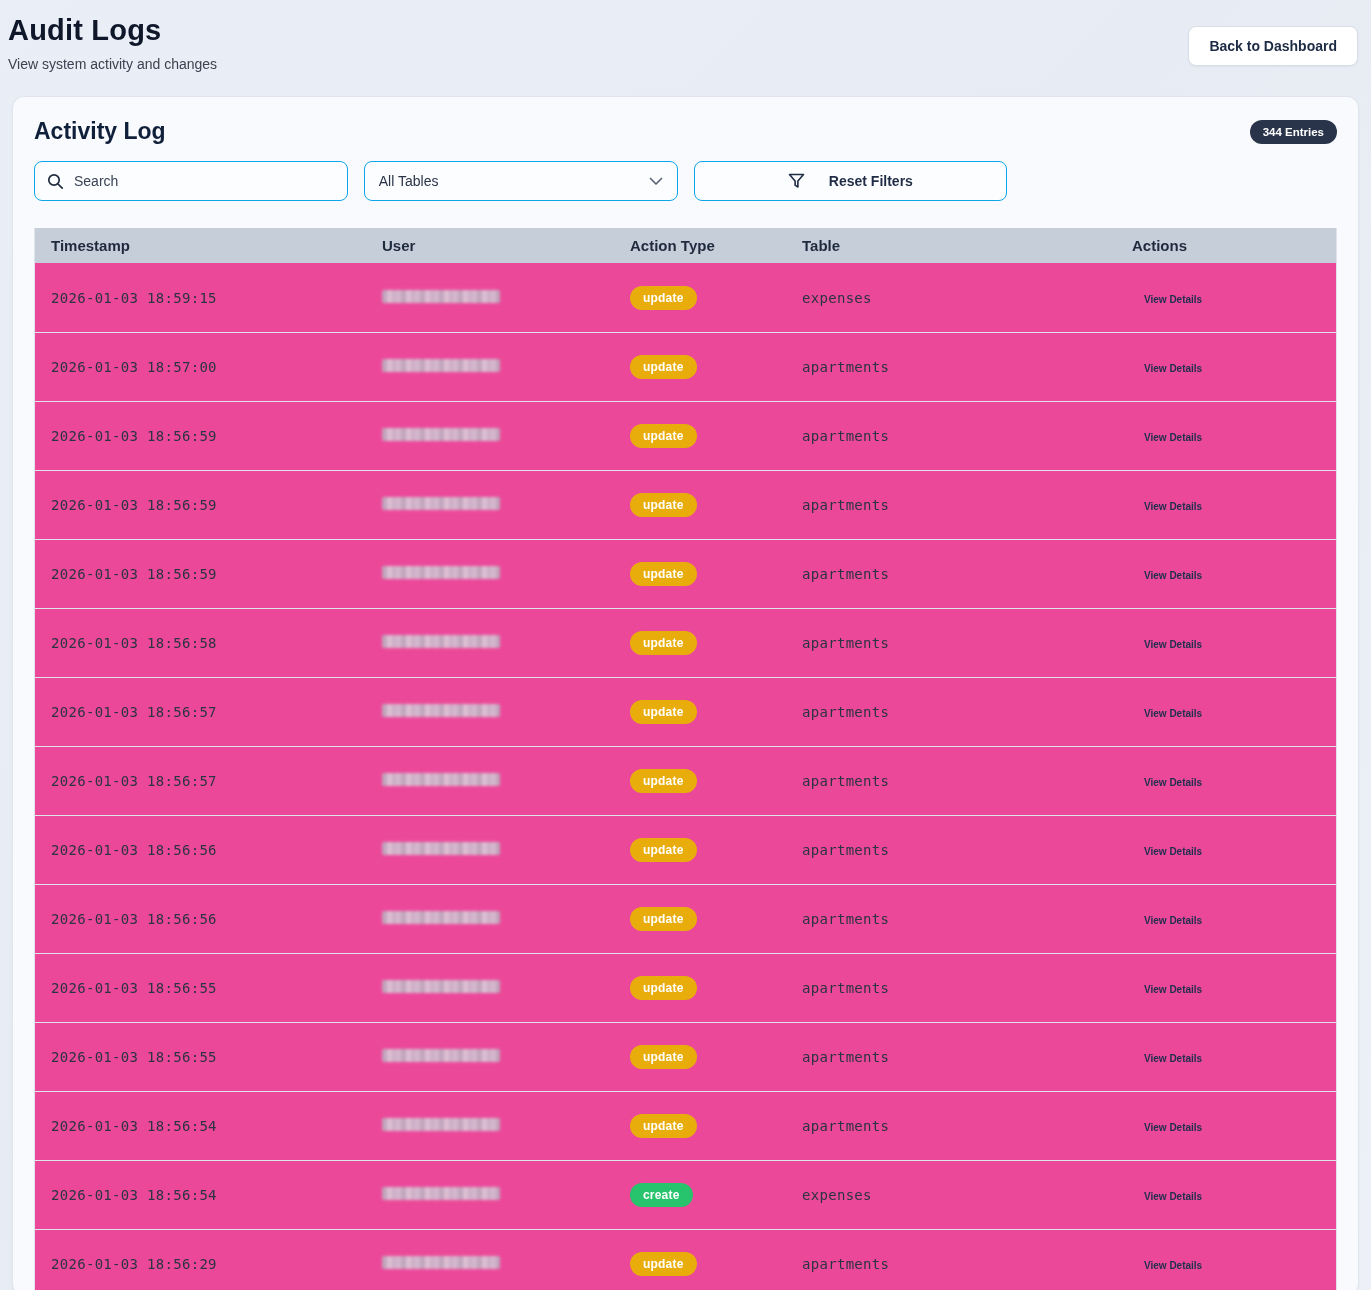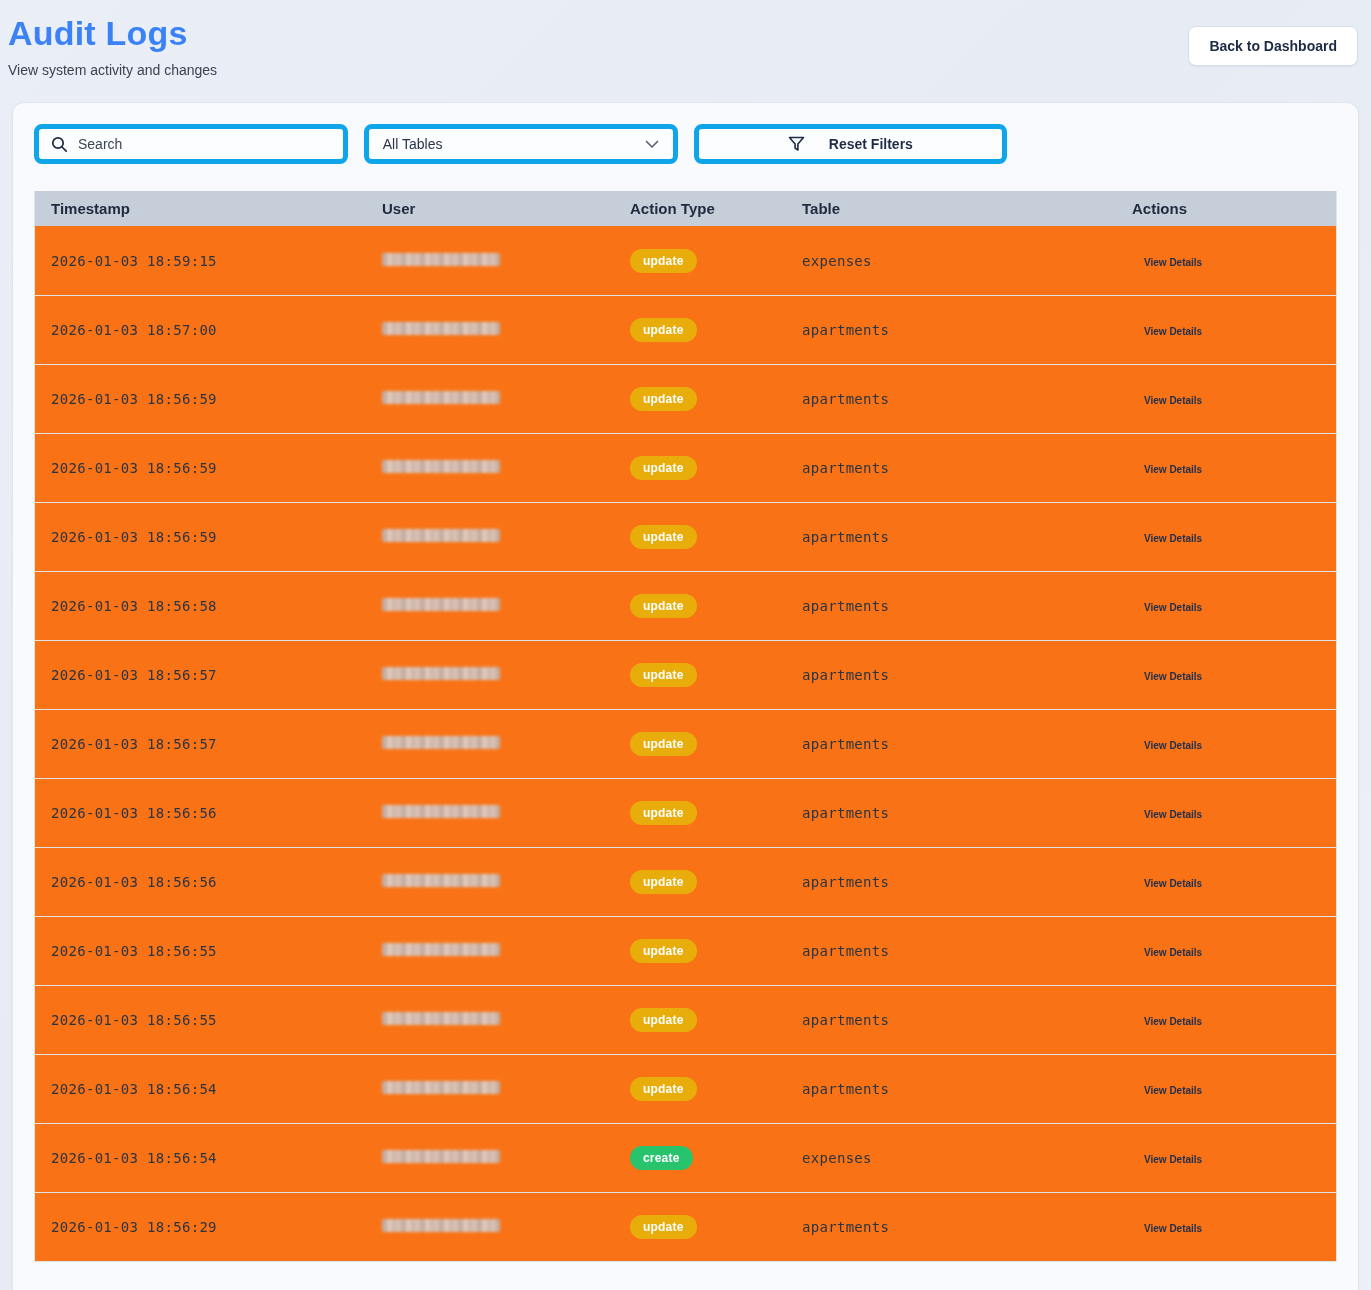--- a/index.html
+++ b/index.html
@@ -5,21 +5,21 @@
   * { margin:0; padding:0; box-sizing:border-box; }
   html,body { width:1371px; height:1290px; overflow:hidden; }
   body {
     font-family:"Liberation Sans", sans-serif;
     background:linear-gradient(135deg,#eaeef6 0%,#e7ecf4 45%,#edf1f7 100%);
     color:#16233d;
   }
 
   
   .page-header { display:flex; justify-content:space-between; align-items:flex-start; padding:14px 13px 0 8px; }
-  .page-title { font-size:34px; font-weight:700; color:#3b82f6; letter-spacing:.2px; }
+  .page-title { font-size:29px; font-weight:700; color:#0f172a; letter-spacing:.2px; }
   .page-subtitle { font-size:14px; color:#3b4350; margin-top:9px; }
   .back-btn {
     margin-top:12px; background:#fff; border:1px solid #d8dee8; border-radius:8px;
     padding:11px 20px; font-size:14px; font-weight:600; color:#1c2a44; cursor:pointer;
     box-shadow:0 1px 2px rgba(20,35,60,.05);
   }
 
   
   .card {
     margin:24px 12px 0 12px; background:#f8fafd; border:1px solid #e1e6ee;
@@ -29,21 +29,21 @@
   .card-head { display:flex; justify-content:space-between; align-items:center; margin-bottom:16px; }
   .card-title { font-size:23px; font-weight:700; color:#101f3a; }
   .entries-badge {
     background:#29344a; color:#fff; font-size:11.5px; font-weight:600;
     padding:6px 13px; border-radius:999px; align-self:flex-start; margin-top:2px;
   }
 
   
   .filter-bar { display:grid; grid-template-columns:1fr 1fr 1fr 1fr; gap:16px; margin-bottom:27px; }
   .search-box, .select-box, .reset-btn {
-    height:40px; background:#fcfdfe; border:5px solid #0ea5e9; border-radius:8px;
+    height:40px; background:#fcfdfe; border:1px solid #0ea5e9; border-radius:8px;
     display:flex; align-items:center; font-size:14px; color:#2a3447;
   }
   .search-box { padding:0 12px; gap:10px; }
   .search-box input {
     border:none; outline:none; background:transparent; font-size:14px; width:100%;
     font-family:"Liberation Sans", sans-serif; color:#2a3447;
   }
   .search-box input::placeholder { color:#3a4454; opacity:1; }
   .select-box { padding:0 14px; justify-content:space-between; cursor:pointer; }
   .reset-btn { justify-content:center; gap:24px; font-weight:600; color:#1f2c46; cursor:pointer; }
@@ -52,21 +52,21 @@
   
   .log-table { border:1px solid #dfe4ec; border-top:none; }
   .thead {
     display:grid; grid-template-columns:331px 248px 172px 330px 1fr;
     background:#c6ceda; height:35px; align-items:center;
     font-size:15px; font-weight:700; color:#1f2a3d;
   }
   .thead > div { padding-left:16px; }
   .trow {
     display:grid; grid-template-columns:331px 248px 172px 330px 1fr;
-    height:69px; align-items:center; background:#f97316; border-top:1px solid #dfe3ea;
+    height:69px; align-items:center; background:#ec4899; border-top:1px solid #dfe3ea;
   }
   .trow:first-child { border-top:none; }
   .tcell { padding-left:16px; }
   .mono { font-family:"DejaVu Sans Mono", monospace; font-size:14px; color:#2b3442; letter-spacing:.3px; }
   .user-redacted {
     display:inline-block; width:118px; height:13px; border-radius:2px; opacity:.8;
     background:repeating-linear-gradient(90deg,#b7bdc6 0 5px,#dadde2 5px 10px,#c5cad2 10px 14px,#cfd3d9 14px 19px);
     filter:blur(1.6px);
   }
   .action-badge {
@@ -83,20 +83,24 @@
 
 <div class="page-header">
   <div>
     <div class="page-title">Audit Logs</div>
     <div class="page-subtitle">View system activity and changes</div>
   </div>
   <button class="back-btn">Back to Dashboard</button>
 </div>
 
 <div class="card">
+  <div class="card-head">
+    <div class="card-title">Activity Log</div>
+    <div class="entries-badge">344 Entries</div>
+  </div>
 
   <div class="filter-bar">
     <div class="search-box">
       <span>
         <svg class="icon-svg" width="17" height="17" viewBox="0 0 17 17">
             <circle cx="7" cy="7" r="5.2" fill="none" stroke="#1f2a3d" stroke-width="1.7"></circle>
             <line x1="11" y1="11" x2="15.2" y2="15.2" stroke="#1f2a3d" stroke-width="1.7" stroke-linecap="round"></line>
           </svg>
       </span>
       <input type="text" placeholder="Search" style="">

